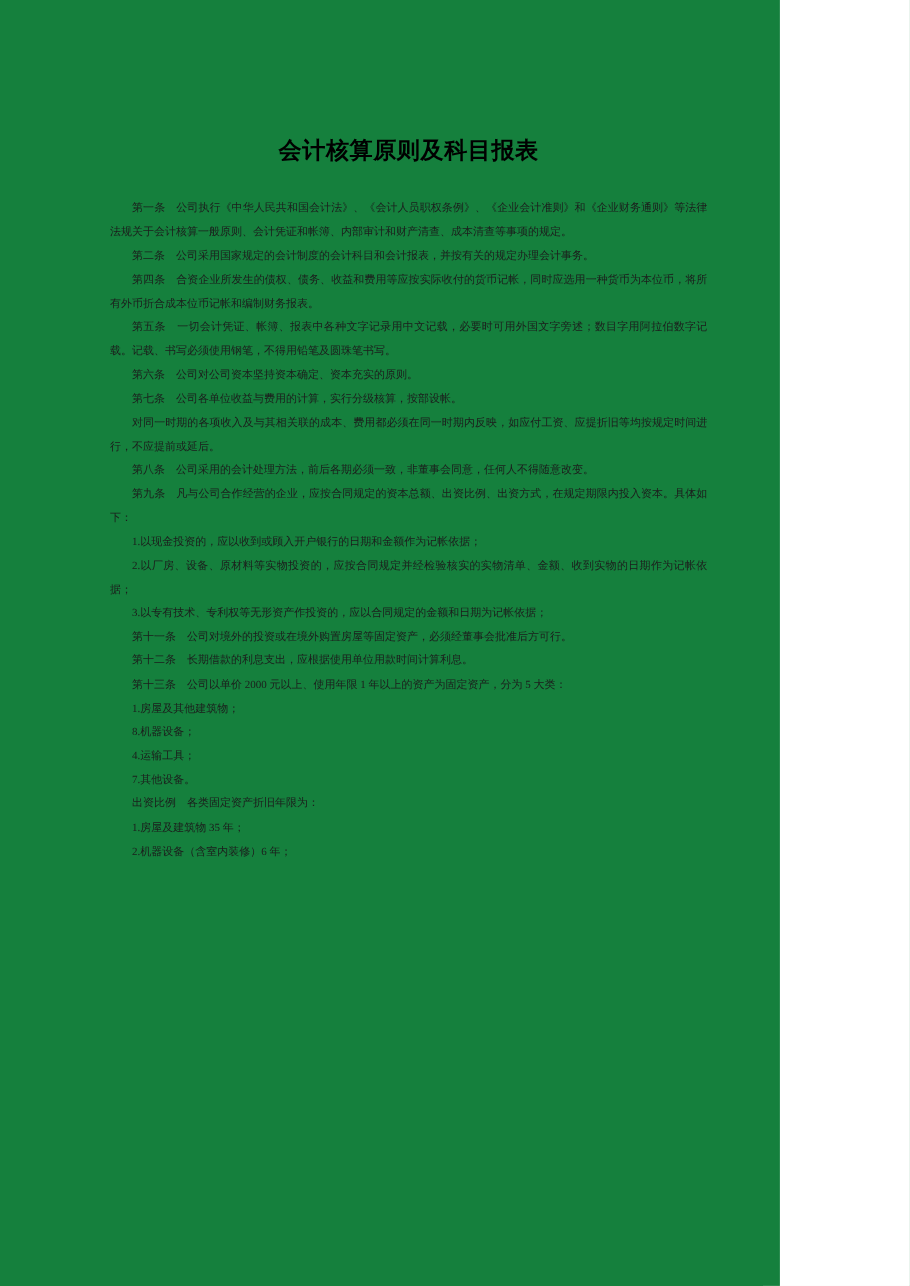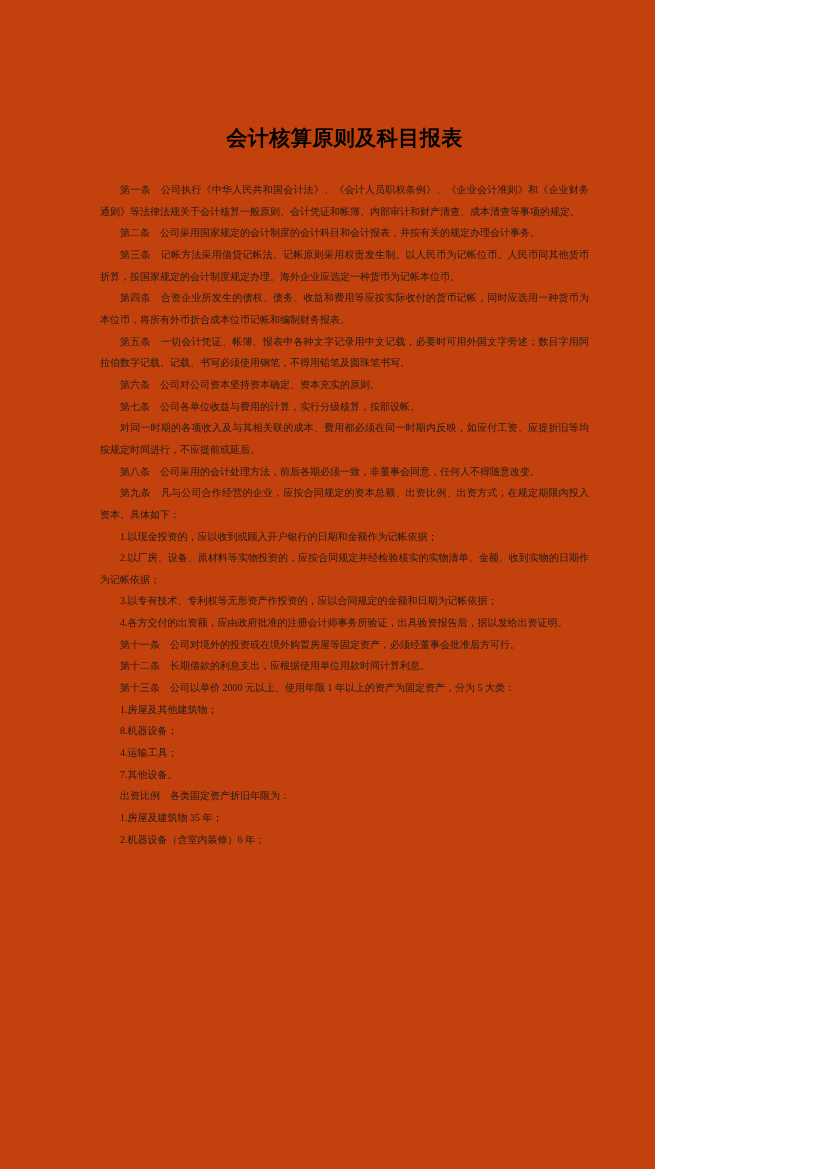--- a/index.html
+++ b/index.html
@@ -2,23 +2,23 @@
 <html><head>
 <meta charset="utf-8">
 <style>
   html, body {
     margin: 0;
     padding: 0;
     background: #ffffff;
   }
   .page {
     position: relative;
-    width: 655px;
+    width: 709px;
     height: 1169px;
-    background: #c2410c;
+    background: #15803d;
     box-sizing: border-box;
     padding: 126px 66px 0 100px;
     overflow: hidden;
     font-family: "Liberation Serif", "DejaVu Serif", serif;
   }
   .doc-title {
     font-family: "Liberation Sans", "DejaVu Sans", sans-serif;
     font-weight: bold;
     font-size: 21px;
     line-height: 24px;
@@ -41,32 +41,30 @@
   }
 </style>
 </head>
 <body>
 
 <div class="page">
   <h1 class="doc-title">会计核算原则及科目报表</h1>
   <div class="doc-body">
       <p class="para">第一条　公司执行《中华人民共和国会计法》、《会计人员职权条例》、《企业会计准则》和《企业财务通则》等法律法规关于会计核算一般原则、会计凭证和帐簿、内部审计和财产清查、成本清查等事项的规定。</p>
       <p class="para">第二条　公司采用国家规定的会计制度的会计科目和会计报表，并按有关的规定办理会计事务。</p>
-      <p class="para">第三条　记帐方法采用借贷记帐法。记帐原则采用权责发生制。以人民币为记帐位币。人民币同其他货币折算，按国家规定的会计制度规定办理。海外企业应选定一种货币为记帐本位币。</p>
       <p class="para">第四条　合资企业所发生的债权、债务、收益和费用等应按实际收付的货币记帐，同时应选用一种货币为本位币，将所有外币折合成本位币记帐和编制财务报表。</p>
       <p class="para">第五条　一切会计凭证、帐簿、报表中各种文字记录用中文记载，必要时可用外国文字旁述；数目字用阿拉伯数字记载。记载、书写必须使用钢笔，不得用铅笔及圆珠笔书写。</p>
       <p class="para">第六条　公司对公司资本坚持资本确定、资本充实的原则。</p>
       <p class="para">第七条　公司各单位收益与费用的计算，实行分级核算，按部设帐。</p>
       <p class="para">对同一时期的各项收入及与其相关联的成本、费用都必须在同一时期内反映，如应付工资、应提折旧等均按规定时间进行，不应提前或延后。</p>
       <p class="para">第八条　公司采用的会计处理方法，前后各期必须一致，非董事会同意，任何人不得随意改变。</p>
       <p class="para">第九条　凡与公司合作经营的企业，应按合同规定的资本总额、出资比例、出资方式，在规定期限内投入资本。具体如下：</p>
       <p class="para">1.以现金投资的，应以收到或顾入开户银行的日期和金额作为记帐依据；</p>
       <p class="para">2.以厂房、设备、原材料等实物投资的，应按合同规定并经检验核实的实物清单、金额、收到实物的日期作为记帐依据；</p>
       <p class="para">3.以专有技术、专利权等无形资产作投资的，应以合同规定的金额和日期为记帐依据；</p>
-      <p class="para">4.各方交付的出资额，应由政府批准的注册会计师事务所验证，出具验资报告后，据以发给出资证明。</p>
       <p class="para">第十一条　公司对境外的投资或在境外购置房屋等固定资产，必须经董事会批准后方可行。</p>
       <p class="para">第十二条　长期借款的利息支出，应根据使用单位用款时间计算利息。</p>
       <p class="para">第十三条　公司以单价 2000 元以上、使用年限 1 年以上的资产为固定资产，分为 5 大类：</p>
       <p class="para">1.房屋及其他建筑物；</p>
       <p class="para">8.机器设备；</p>
       <p class="para">4.运输工具；</p>
       <p class="para">7.其他设备。</p>
       <p class="para">出资比例　各类固定资产折旧年限为：</p>
       <p class="para">1.房屋及建筑物 35 年；</p>
       <p class="para">2.机器设备（含室内装修）6 年；</p>

